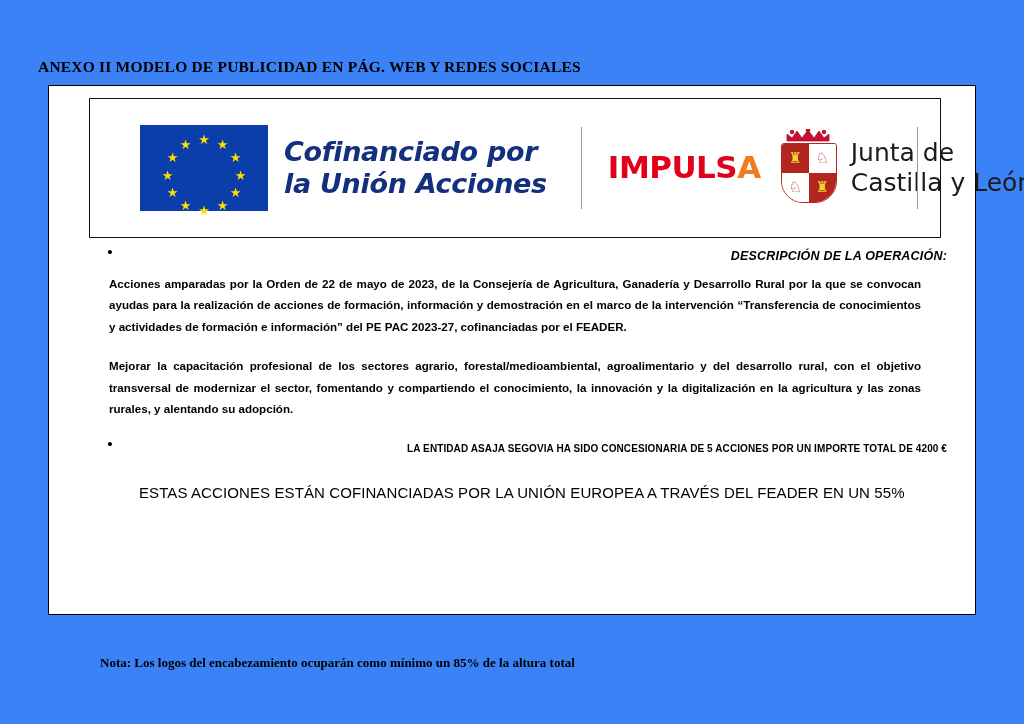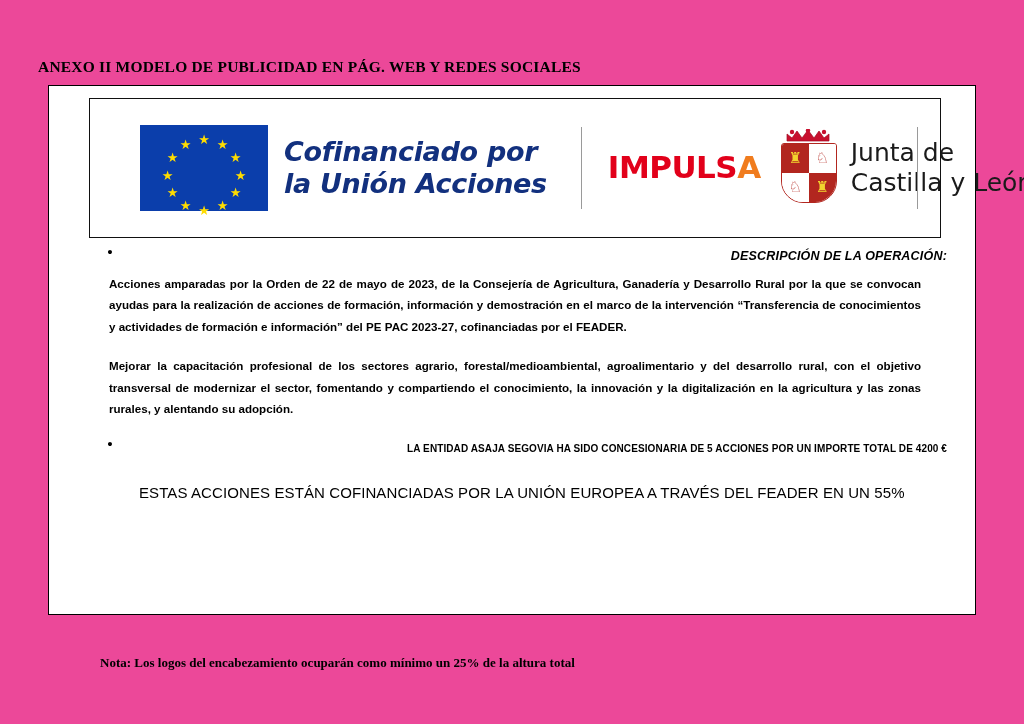--- a/index.html
+++ b/index.html
@@ -12,21 +12,21 @@
     height: 724px;
     font-family: "Liberation Serif", serif;
     color: #000000;
     position: relative;
     overflow: hidden;
   }
 
   .page {
     position: absolute;
     inset: 0;
-    background: #ec4899;
+    background: #3b82f6;
   }
 
   .doc-title {
     position: absolute;
     left: 38px;
     top: 58px;
     font-family: "Liberation Serif", serif;
     font-weight: bold;
     font-size: 15.5px;
     letter-spacing: 0.2px;
@@ -326,14 +326,14 @@
         <li class="bullet-item">
           <span class="bullet-head-plain">LA ENTIDAD ASAJA SEGOVIA HA SIDO CONCESIONARIA DE  5  ACCIONES POR UN IMPORTE TOTAL DE   4200 €</span>
         </li>
       </ul>
 
       <div class="highlight">ESTAS ACCIONES ESTÁN COFINANCIADAS POR LA UNIÓN EUROPEA A TRAVÉS DEL FEADER EN UN 55%</div>
     </div>
 
   </div>
 
-  <div class="note">Nota: Los logos del encabezamiento ocuparán como mínimo un 25% de la altura total</div>
+  <div class="note">Nota: Los logos del encabezamiento ocuparán como mínimo un 85% de la altura total</div>
 </div>
 
 </body></html>

